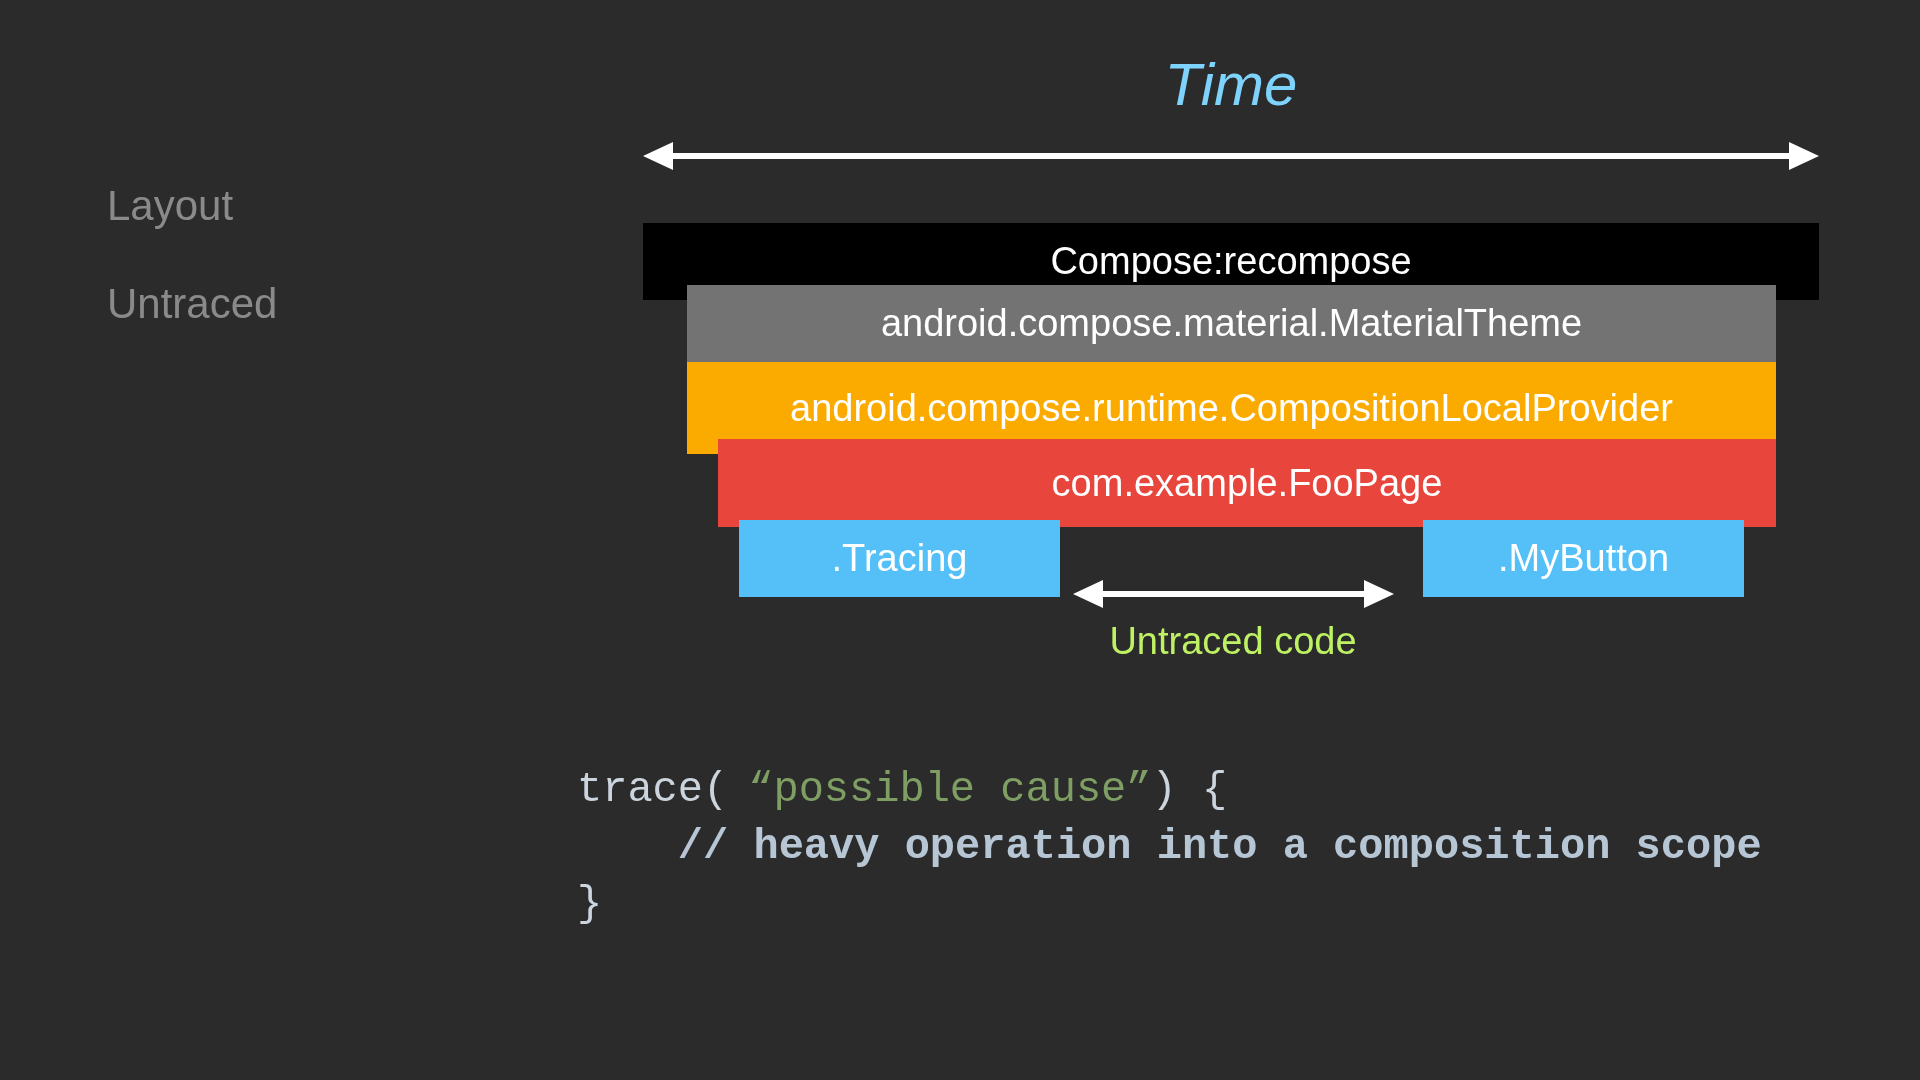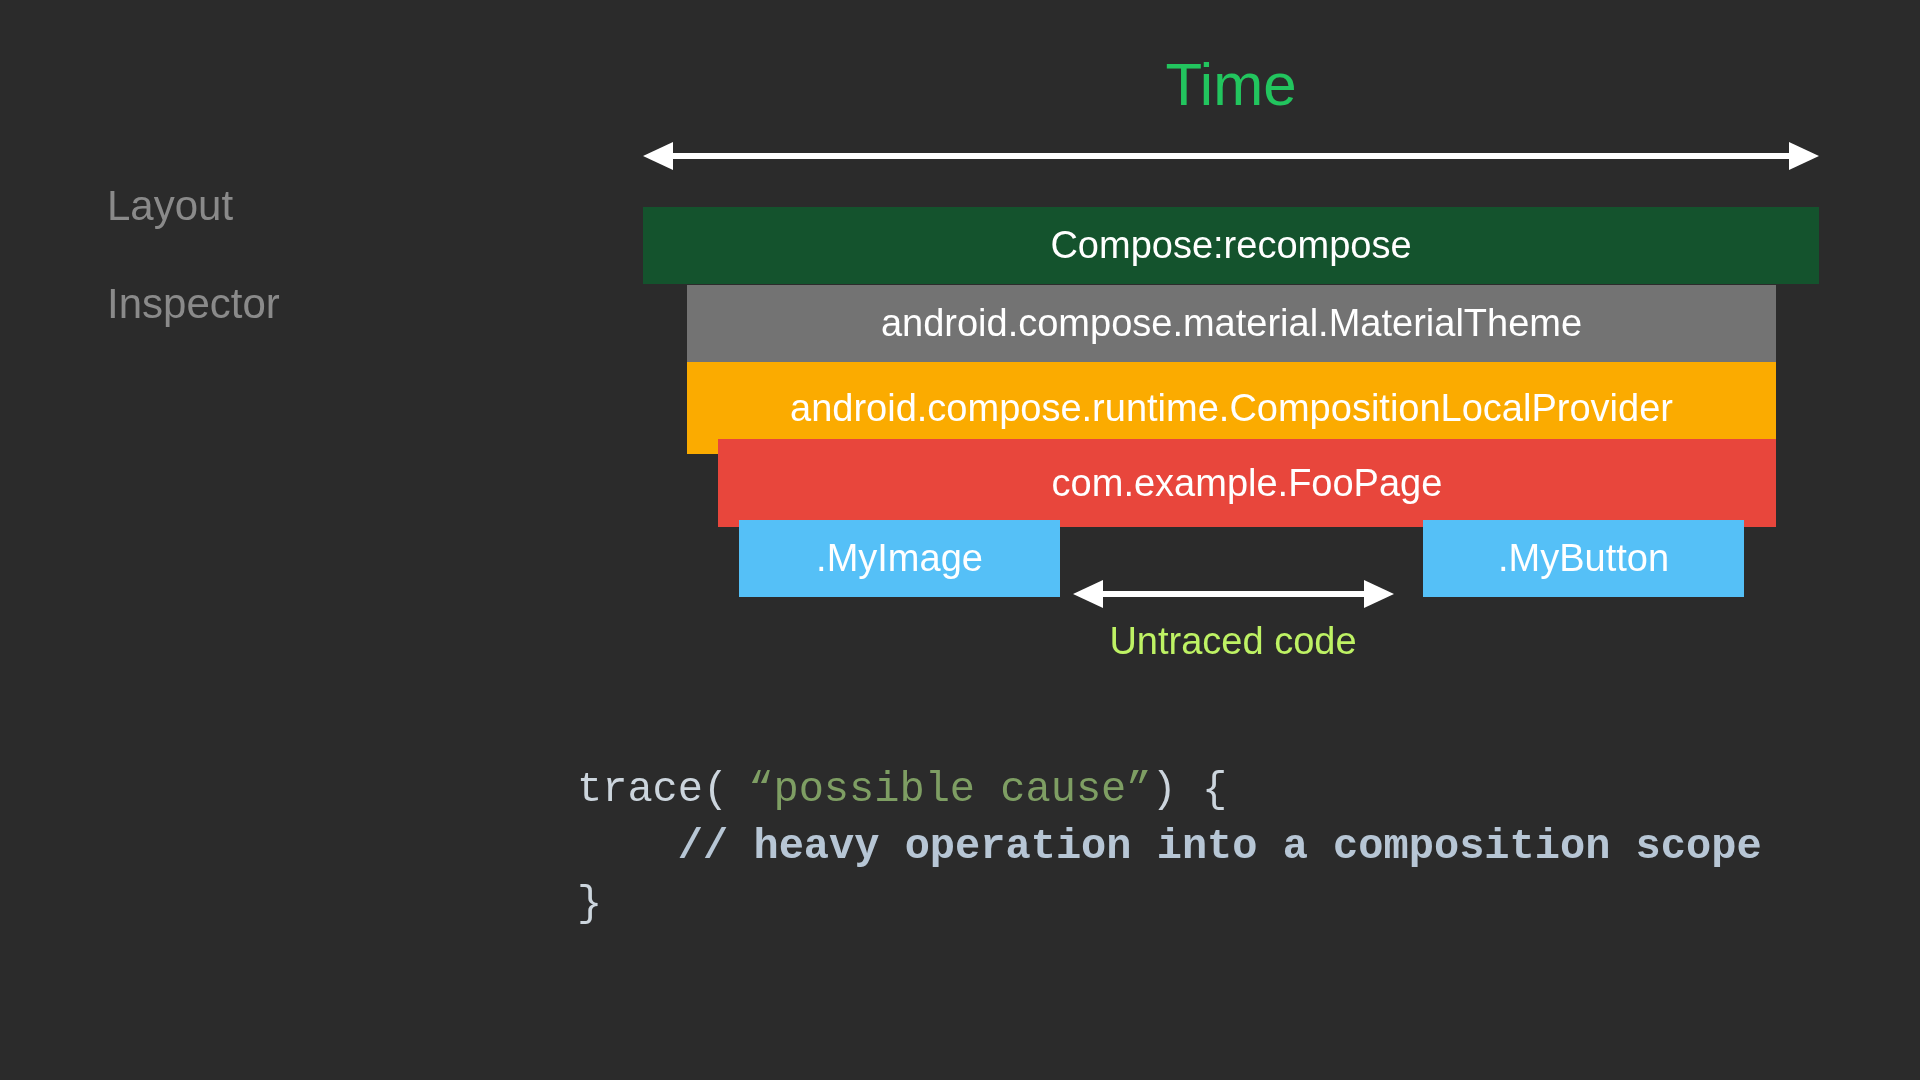--- a/index.html
+++ b/index.html
@@ -121,41 +121,41 @@
   }
   .code .comment { font-weight: 700; }
 </style>
 </head>
 <body>
 
 <div class="slide" style="background-color: rgb(43, 43, 43);">
 
   <div class="label-block layout-inspector" style="color: rgb(138, 138, 138);">
     <div>Layout</div>
-    <div>Inspector</div>
+    <div>Untraced</div>
   </div>
 
 
-  <div class="time-title" style="color: #22c55e;">Time</div>
+  <div class="time-title" style="color: #7dd3fc; font-style: italic;">Time</div>
 
   <div class="h-arrow time-arrow">
     <div class="head left"></div>
     <div class="shaft"></div>
     <div class="head right"></div>
   </div>
 
-  <div class="bar bar-recompose" style="background-color: #14532d;">Compose:recompose</div>
+  <div class="bar bar-recompose" style="background-color: #000000; margin-top: 16px;">Compose:recompose</div>
 
   <div class="bar bar-materialtheme" style="background-color: #737373;">android.compose.material.MaterialTheme</div>
 
   <div class="bar bar-localprovider" style="background-color: rgb(251, 171, 0);">android.compose.runtime.CompositionLocalProvider</div>
 
   <div class="bar bar-foopage" style="background-color: rgb(232, 70, 60);">com.example.FooPage</div>
 
-  <div class="bar bar-myimage" style="background-color: rgb(85, 192, 247);">.MyImage</div>
+  <div class="bar bar-myimage" style="background-color: rgb(85, 192, 247);">.Tracing</div>
 
   <div class="bar bar-mybutton" style="background-color: rgb(85, 192, 247);">.MyButton</div>
 
   <div class="h-arrow untraced-arrow">
     <div class="head left"></div>
     <div class="shaft"></div>
     <div class="head right"></div>
   </div>
 
   <div class="untraced-caption" style="color: #bef264;">Untraced code</div>

